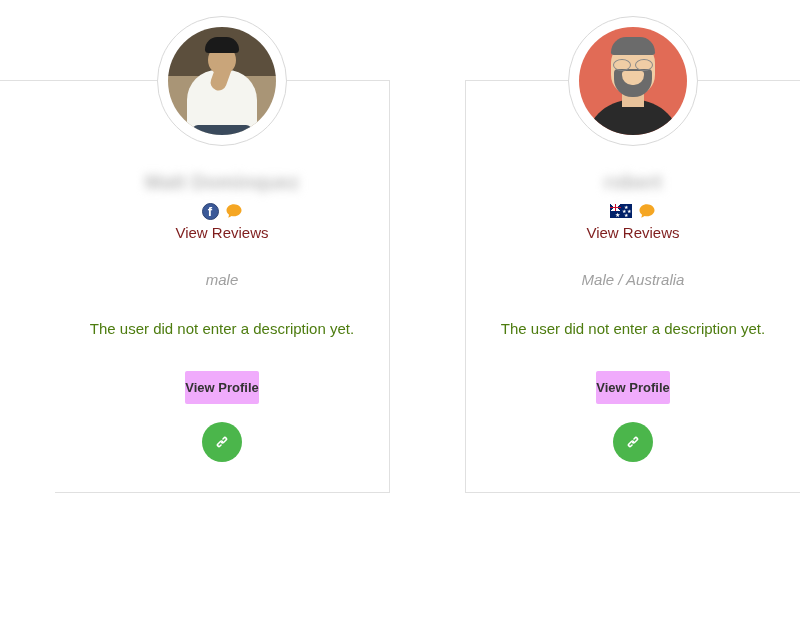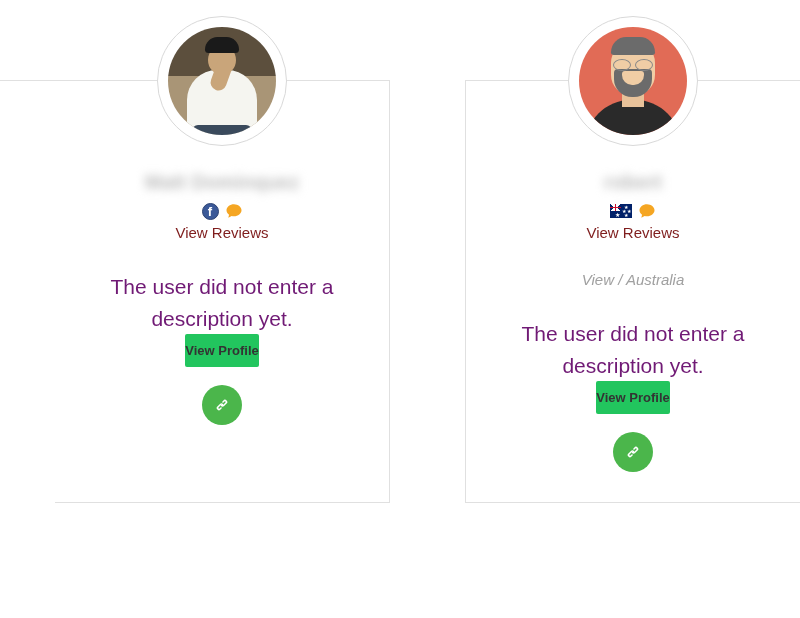--- a/index.html
+++ b/index.html
@@ -302,28 +302,29 @@
       cursor: pointer;
       margin-bottom: 30px;
     }
     .meta {
       font-size: 15px;
       font-style: italic;
       color: #a0a0a0;
       margin-bottom: 30px;
     }
     .description {
-      font-size: 21px;
-      color: #701a75;
+      font-size: 15px;
+      color: #4d7c0f;
       line-height: 1.5;
       padding: 0 20px;
+      margin-bottom: 30px;
     }
     .view-profile-btn {
       display: inline-block;
-      background: #22c55e;
+      background: #f0abfc;
       color: #333;
       font-size: 13px;
       font-weight: bold;
       padding: 9px 0;
       border: none;
       border-radius: 2px;
       cursor: pointer;
       margin-bottom: 18px;
     }
     .link-circle {
@@ -360,20 +361,21 @@
     <div class="username">Matt Dominquez</div>
     <div class="icon-row">
       <span class="fb-icon">f</span>
       <span class="chat-icon">
         <svg viewBox="0 0 24 24">
             <path fill="#f5a623" d="M12 3C6.5 3 2 6.6 2 11c0 2.4 1.3 4.5 3.4 6l-1 4 4.5-2.2c1 .2 2 .3 3.1.3 5.5 0 10-3.6 10-8S17.5 3 12 3z"></path>
           </svg>
       </span>
     </div>
     <div class="reviews-link">View Reviews</div>
+    <div class="meta">male</div>
     <div class="description">The user did not enter a description yet.</div>
     <button class="view-profile-btn">View Profile</button>
     <div class="link-circle">
       <svg viewBox="0 0 24 24">
           <path fill="#fff" d="M10.6 13.4a3 3 0 0 0 4.2 0l3-3a3 3 0 1 0-4.2-4.2l-1 1a1 1 0 1 0 1.4 1.4l1-1a1 1 0 1 1 1.4 1.4l-3 3a1 1 0 0 1-1.4 0 1 1 0 0 0-1.4 1.4zm2.8-2.8a3 3 0 0 0-4.2 0l-3 3a3 3 0 1 0 4.2 4.2l1-1a1 1 0 1 0-1.4-1.4l-1 1a1 1 0 1 1-1.4-1.4l3-3a1 1 0 0 1 1.4 0 1 1 0 0 0 1.4-1.4z"></path>
         </svg>
     </div>
   </div>
 
   <div class="card">
@@ -396,21 +398,21 @@
           <span class="stars s4">★</span>
           <span class="stars s5">★</span>
       </span>
       <span class="chat-icon">
         <svg viewBox="0 0 24 24">
             <path fill="#f5a623" d="M12 3C6.5 3 2 6.6 2 11c0 2.4 1.3 4.5 3.4 6l-1 4 4.5-2.2c1 .2 2 .3 3.1.3 5.5 0 10-3.6 10-8S17.5 3 12 3z"></path>
           </svg>
       </span>
     </div>
     <div class="reviews-link">View Reviews</div>
-    <div class="meta">View  /  Australia</div>
+    <div class="meta">Male  /  Australia</div>
     <div class="description">The user did not enter a description yet.</div>
     <button class="view-profile-btn">View Profile</button>
     <div class="link-circle">
       <svg viewBox="0 0 24 24">
           <path fill="#fff" d="M10.6 13.4a3 3 0 0 0 4.2 0l3-3a3 3 0 1 0-4.2-4.2l-1 1a1 1 0 1 0 1.4 1.4l1-1a1 1 0 1 1 1.4 1.4l-3 3a1 1 0 0 1-1.4 0 1 1 0 0 0-1.4 1.4zm2.8-2.8a3 3 0 0 0-4.2 0l-3 3a3 3 0 1 0 4.2 4.2l1-1a1 1 0 1 0-1.4-1.4l-1 1a1 1 0 1 1-1.4-1.4l3-3a1 1 0 0 1 1.4 0 1 1 0 0 0 1.4-1.4z"></path>
         </svg>
     </div>
   </div>
 
 </div>

